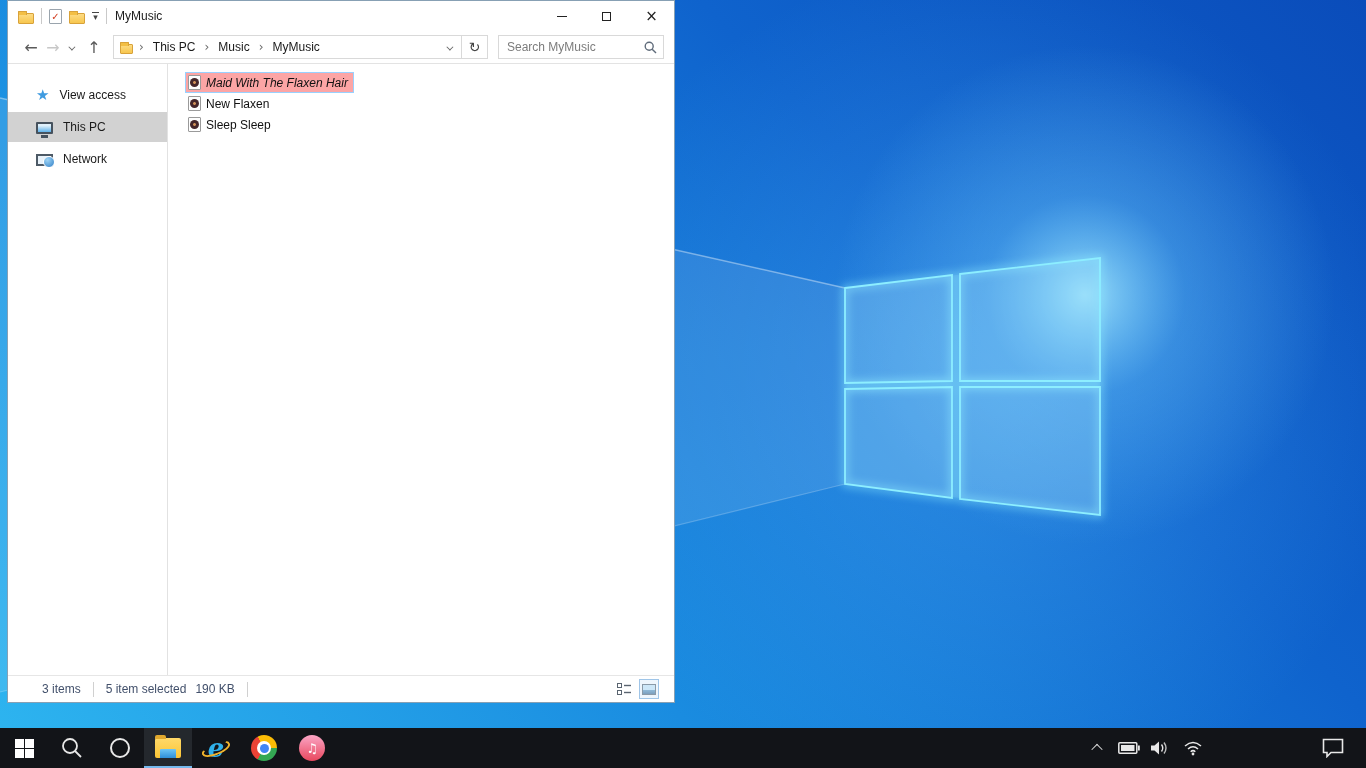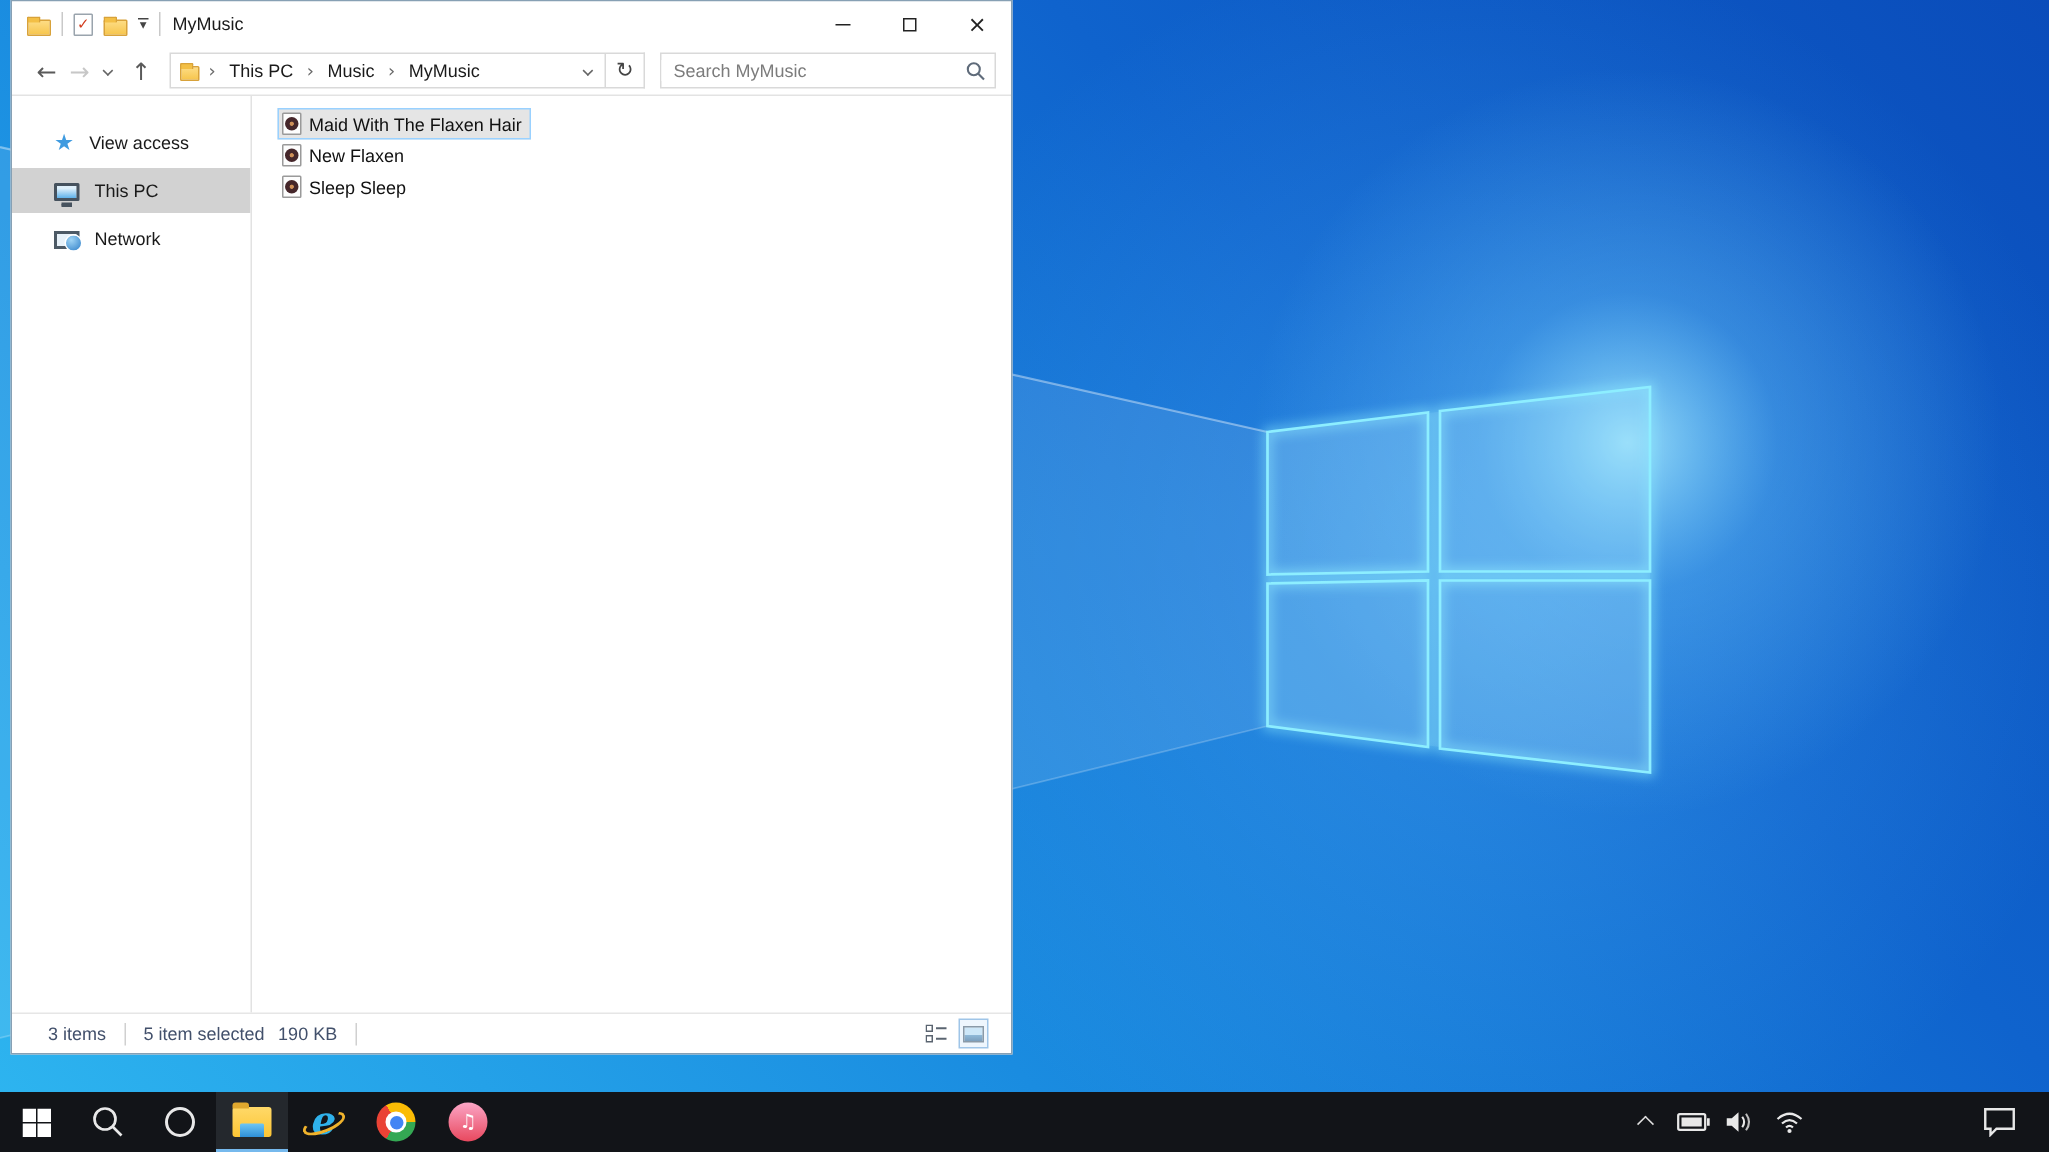--- a/index.html
+++ b/index.html
@@ -58,38 +58,38 @@
   
   .addr-row { height:33px; display:flex; align-items:center; padding:0 10px 0 12px; background:#fff; border-bottom:1px solid #e3e3e3; gap:0; }
   .nav-arrow { font-size:16px; color:#5a5a5a; width:22px; text-align:center; }
   .nav-arrow.disabled { color:#c7c7c7; }
   .nav-up { margin:0 8px 0 6px; }
   .addr-box { flex:1; height:24px; border:1px solid #d9d9d9; display:flex; align-items:center; padding:0 4px 0 6px; gap:4px; background:#fff; }
   .crumb { color:#1a1a1a; padding:0 3px; }
   .crumb-sep { color:#6a6a6a; font-size:12px; padding:0 2px; }
   .addr-spacer { flex:1; }
   .refresh-btn { width:26px; height:24px; border:1px solid #d9d9d9; border-left:none; display:flex; align-items:center; justify-content:center; color:#444; font-size:14px; }
-  .search-box { width:224px; height:24px; border:1px solid #d9d9d9; margin-left:10px; display:flex; align-items:center; background:#fff; }
+  .search-box { width:166px; height:24px; border:1px solid #d9d9d9; margin-left:10px; display:flex; align-items:center; background:#fff; }
   .search-box input { flex:1; border:none; outline:none; font:12px "Liberation Sans", sans-serif; color:#333; padding:0 4px 0 8px; min-width:0; }
   .search-box input::placeholder { color:#7c7c7c; }
   .search-mag { flex:none; margin-right:6px; }
 
   
   .content { flex:1; display:flex; min-height:0; }
   .navpane { width:160px; flex:none; border-right:1px solid #e2e2e2; padding-top:16px; overflow:hidden; }
   .nav-item { height:30px; display:flex; align-items:center; gap:10px; padding-left:28px; color:#1a1a1a; margin-bottom:2px; }
   .nav-item.selected { background:#d2d2d2; }
   .filelist { flex:1; padding:8px 0 0 17px; }
   .file-row { display:inline-flex; align-items:center; gap:5px; padding:1px 5px 1px 2px; border:1px solid transparent; height:21px; }
-  .file-row.selected { background:#e5e5e5; border-color:#99d1ff; }
+  .file-row.selected { background:#fca5a5; border-color:#99d1ff;font-style:italic; }
   .file-rows { display:flex; flex-direction:column; align-items:flex-start; }
   .file-name { color:#111; white-space:nowrap; }
 
   
-  .statusbar { height:27px; border-top:1px solid #e6e6e6; display:flex; align-items:center; padding:0 10px 0 24px; color:#42506b; }
+  .statusbar { height:27px; border-top:1px solid #e6e6e6; display:flex; align-items:center; padding:0 10px 0 34px; color:#42506b; }
   .status-sep { width:1px; height:15px; background:#d0d0d0; margin:0 12px; }
   .status-size { margin-left:9px; }
   .status-right { margin-left:auto; display:flex; align-items:center; gap:7px; padding-right:6px; }
   .view-btn { width:18px; height:18px; display:flex; align-items:center; justify-content:center; }
   .view-btn.active { outline:1px solid #9fc5e8; background:#eef6fd; }
   .thumb-ico { width:14px; height:11px; border:1px solid #8a9aa8; background:linear-gradient(#cde7f8 55%, #8fb9d8 56%, #7c9fbd 100%); }
 
   
   .taskbar { position:absolute; left:0; right:0; bottom:0; height:40px; background:#121418; display:flex; align-items:stretch; }
   .tb-btn { width:48px; display:flex; align-items:center; justify-content:center; position:relative; }

